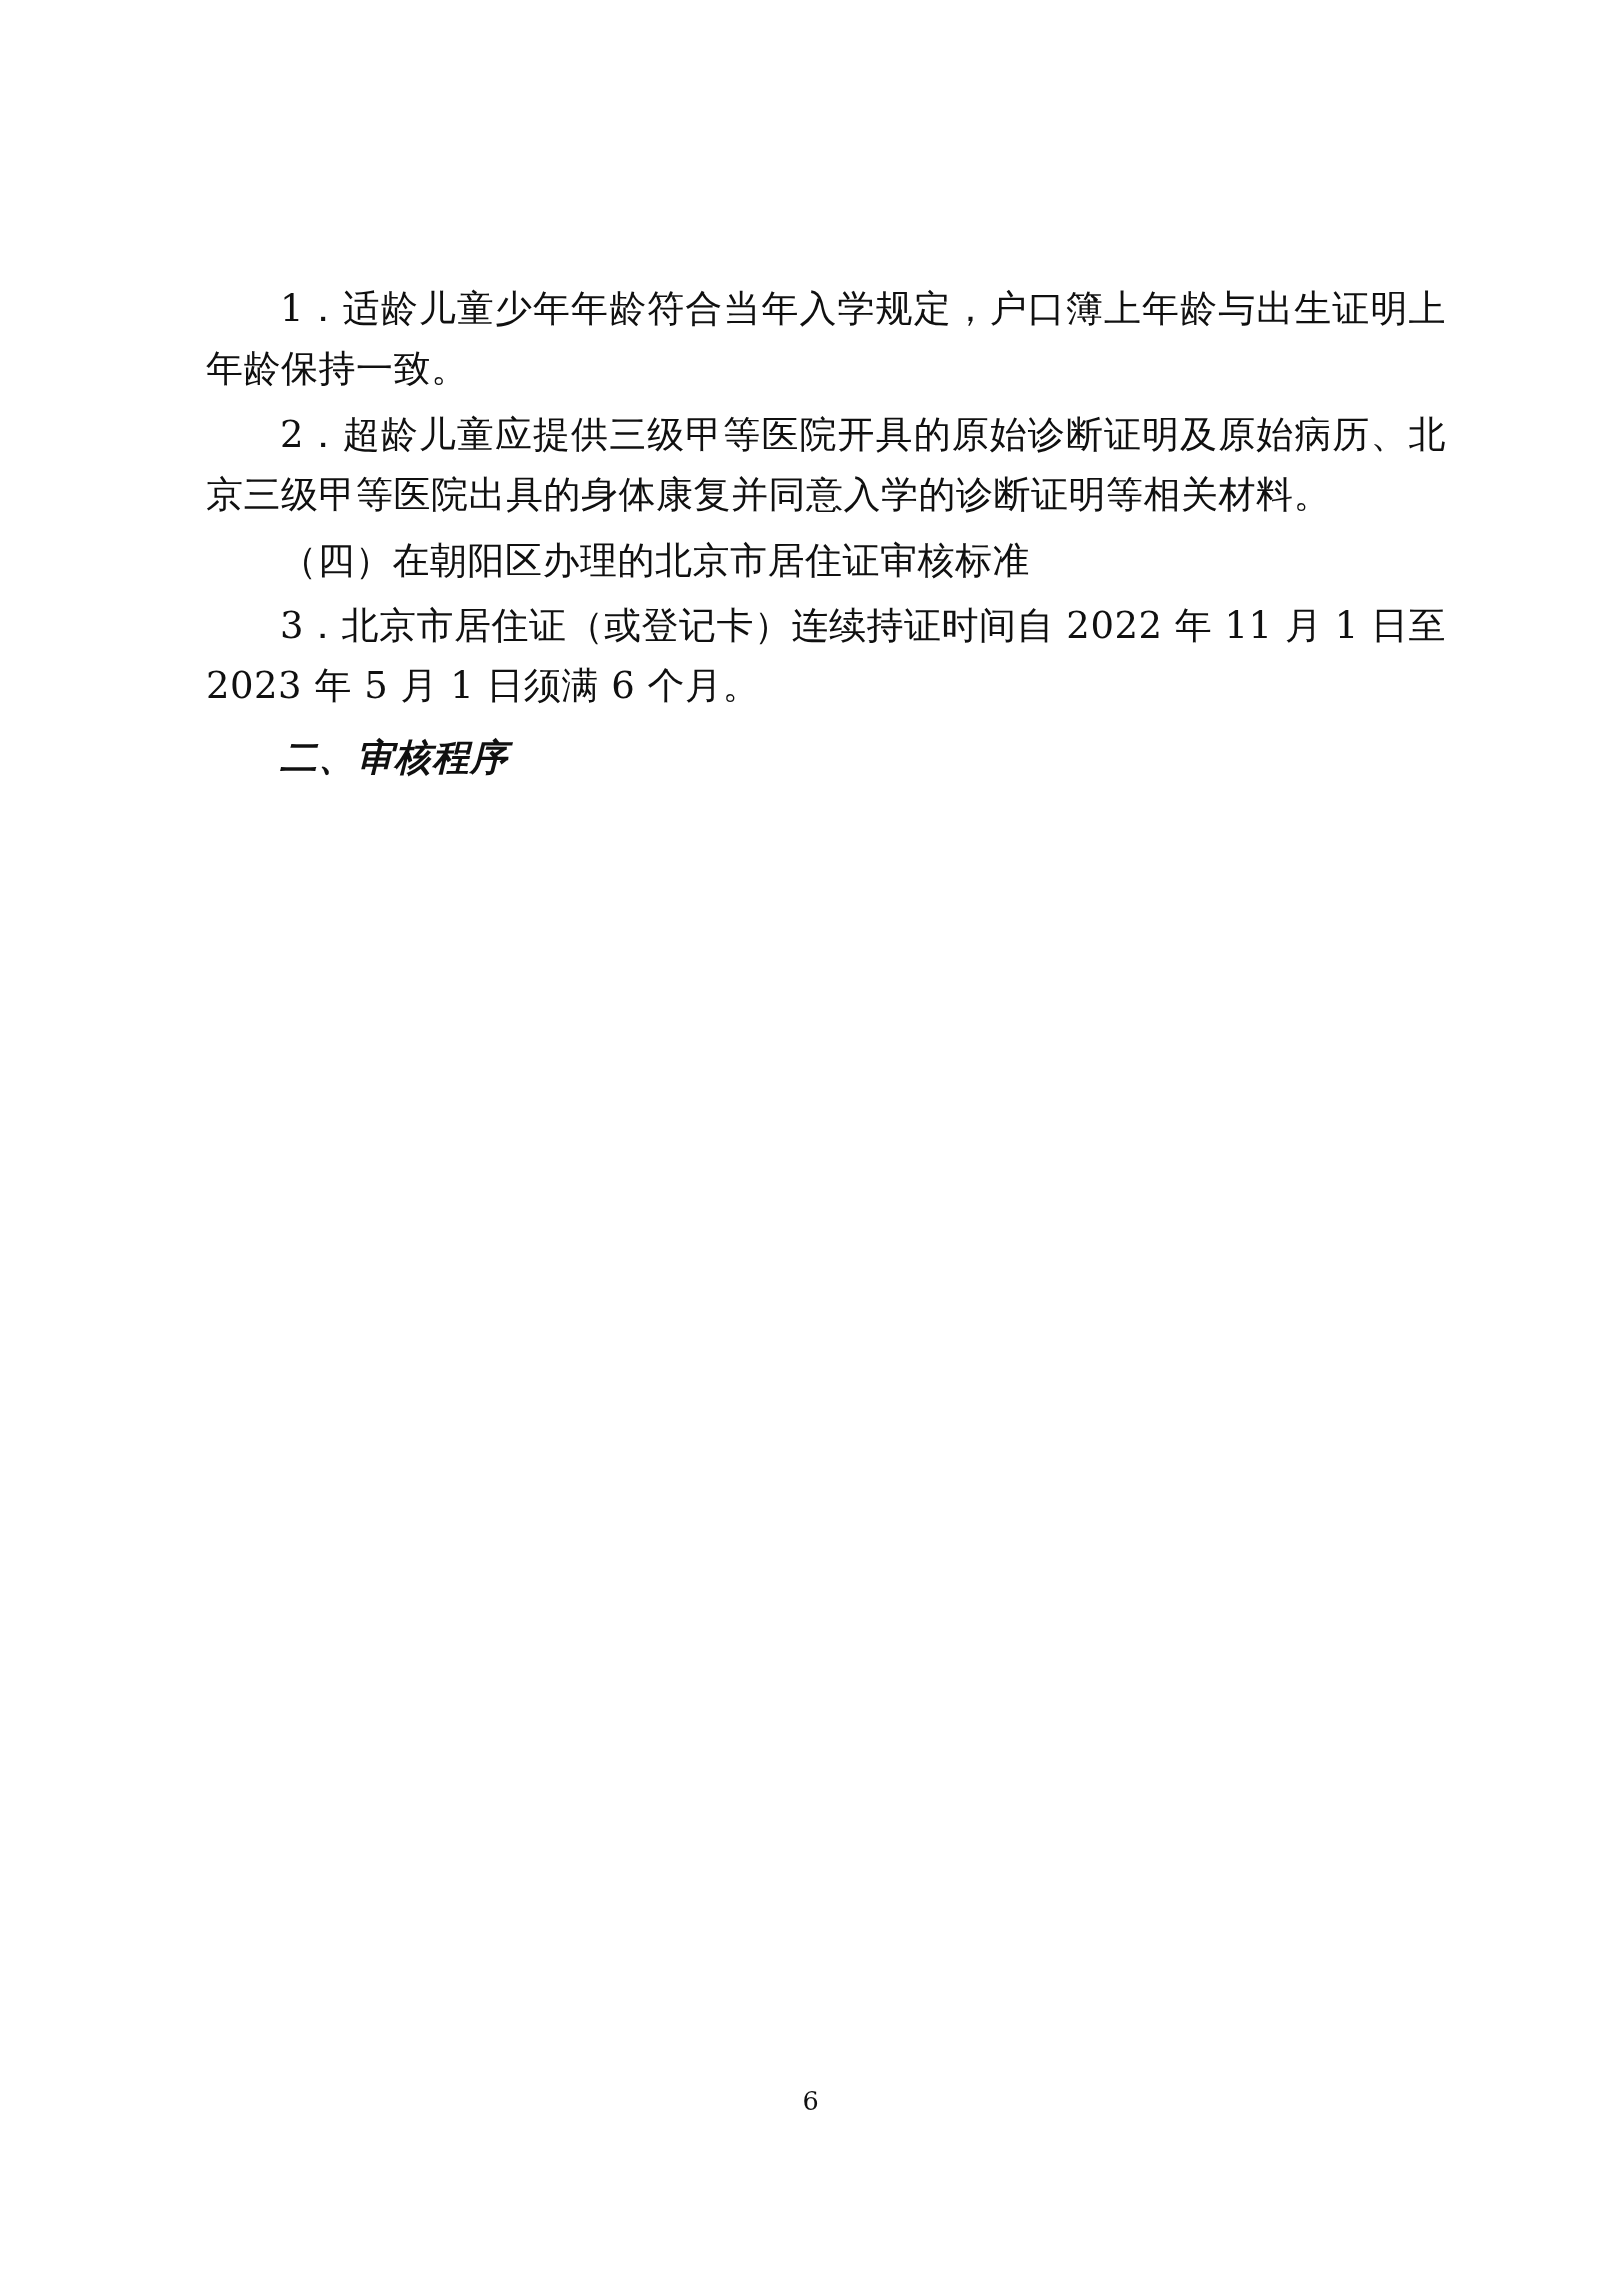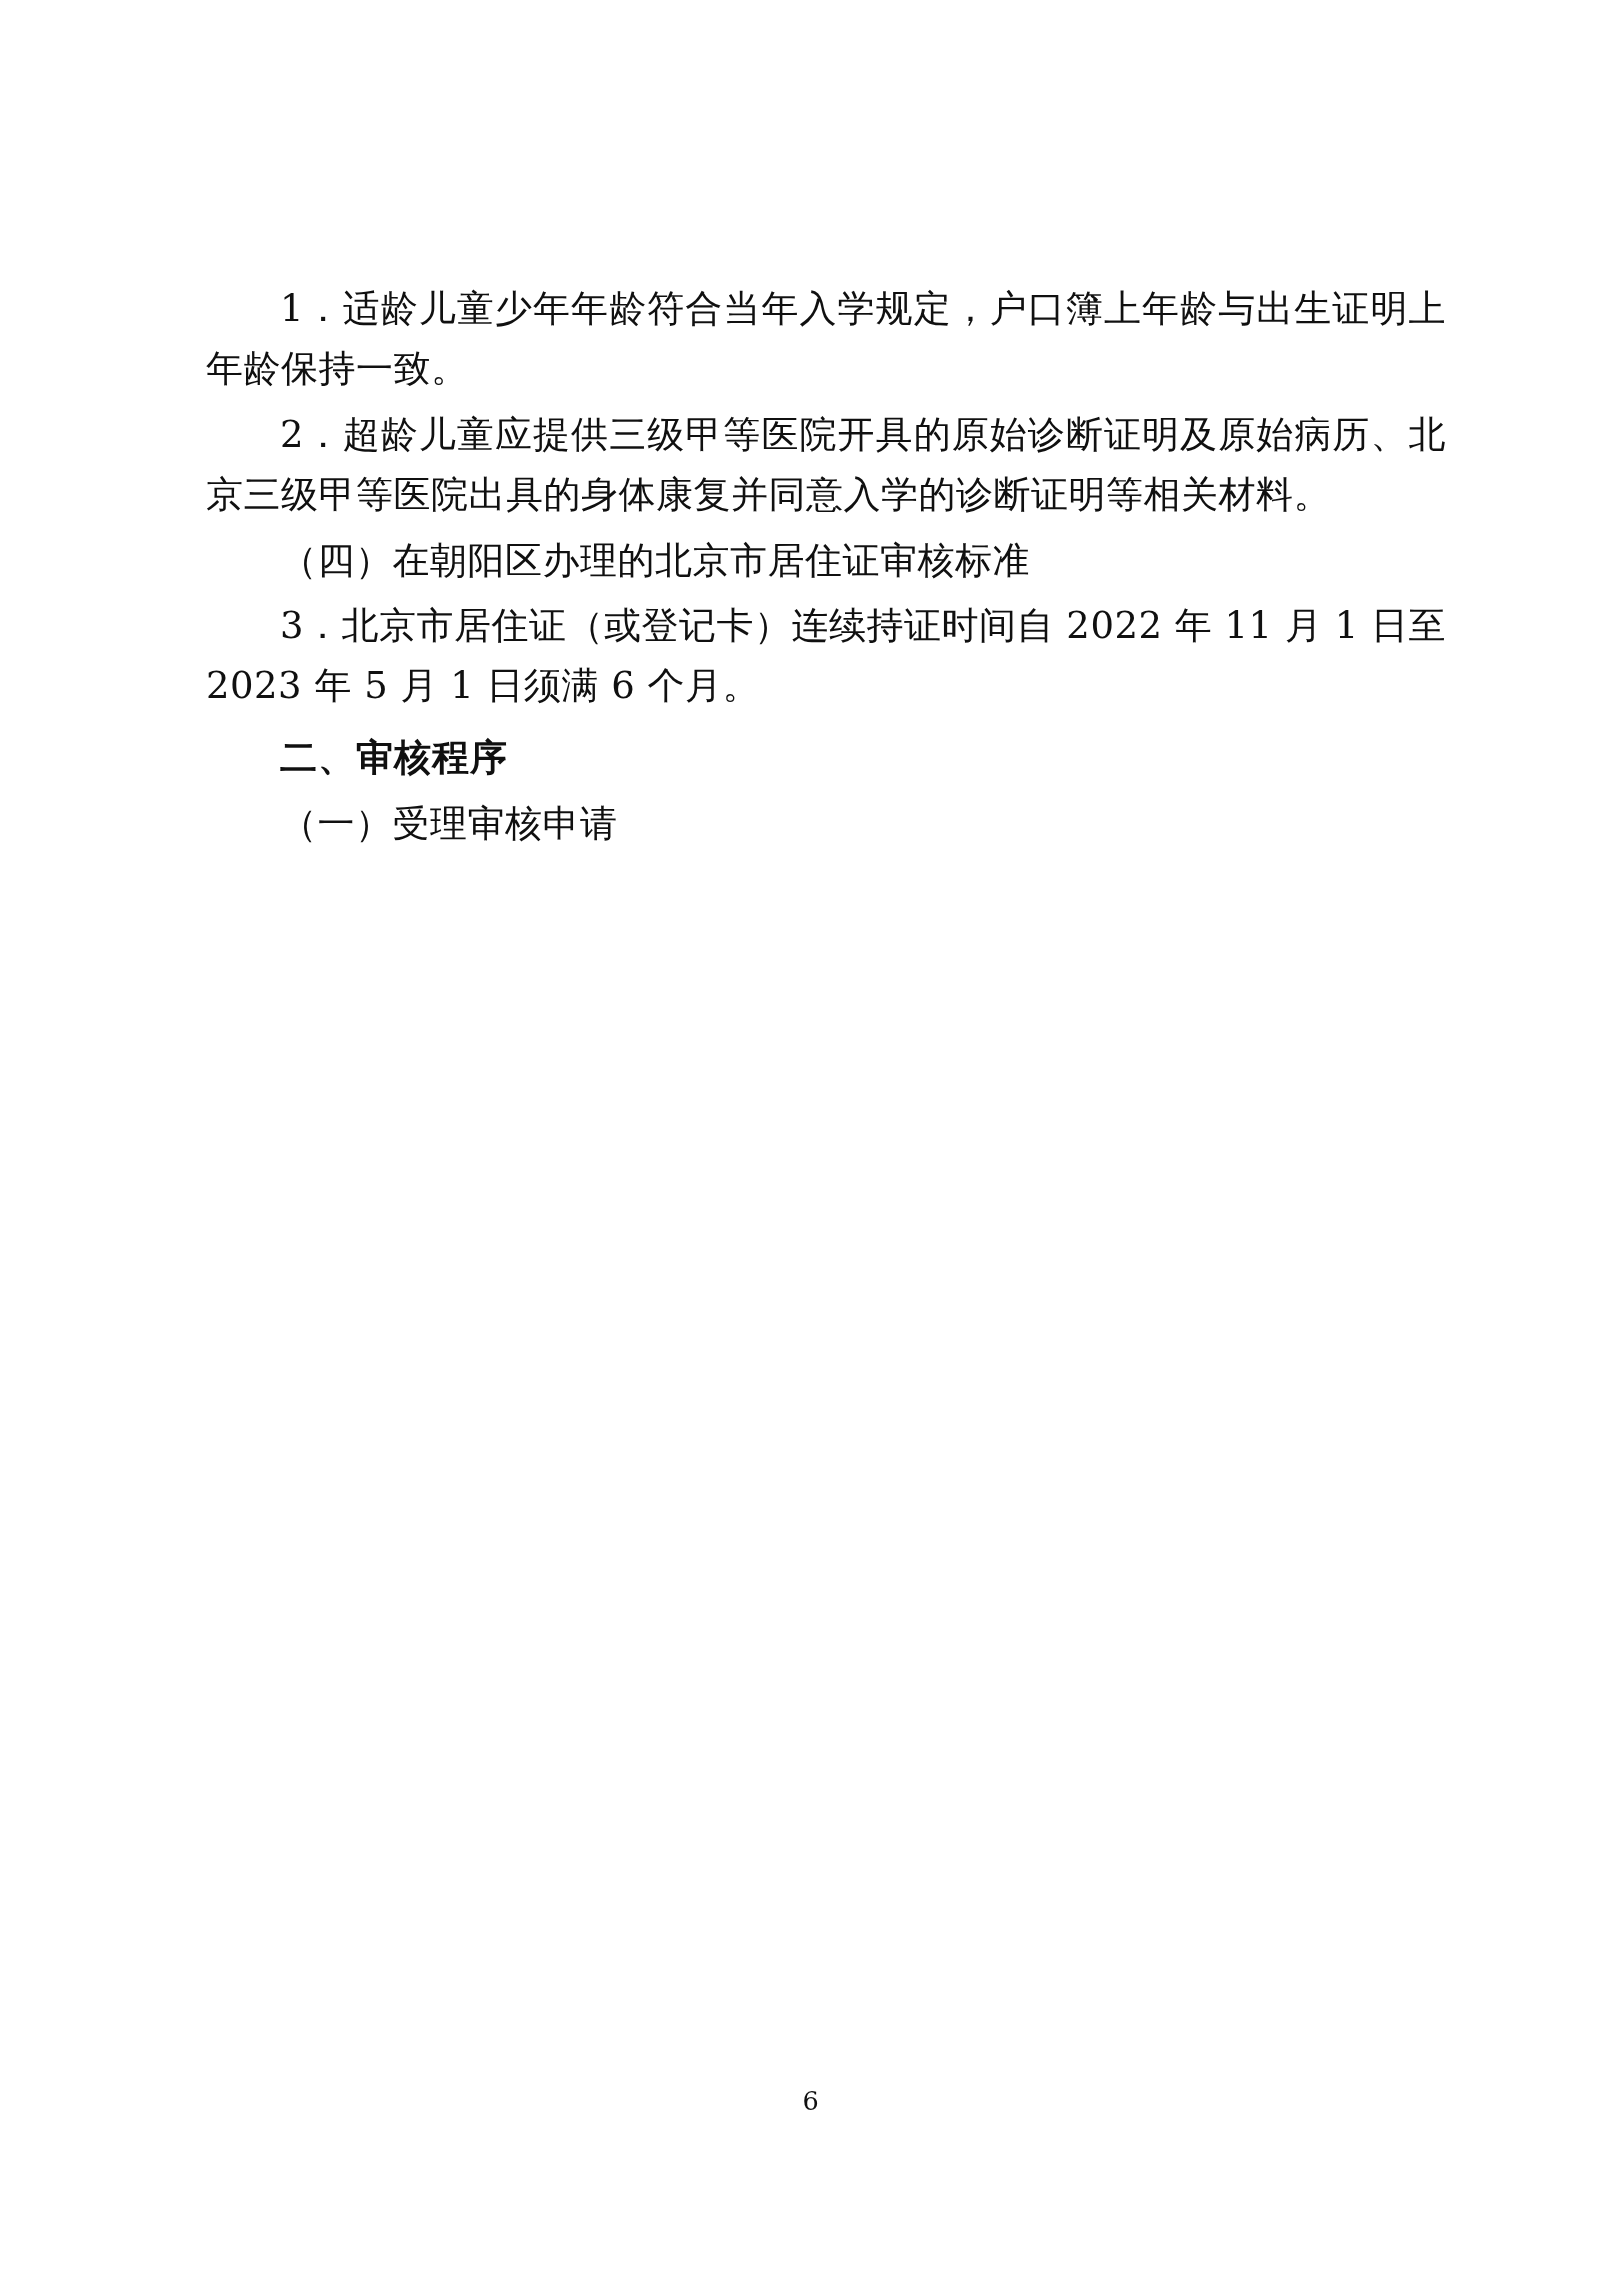--- a/index.html
+++ b/index.html
@@ -37,20 +37,21 @@
     text-indent: 74px;
   }
   .heading {
     font-family: "DejaVu Sans", "Liberation Sans", sans-serif;
     font-weight: bold;
     font-size: 37px;
     line-height: 1.62;
     margin: 11.8px 0 5.9px 0;
     text-indent: 74px;
     letter-spacing: 1px;
+    font-style: italic;
   }
   .pagenum {
     position: absolute;
     left: 0;
     right: 0;
     top: 2086px;
     text-align: center;
     font-size: 25.5px;
     font-family: "DejaVu Serif", "Liberation Serif", serif;
     color: #101010;
@@ -67,20 +68,19 @@
     <p class="indent">2．超龄儿童应提供三级甲等医院开具的原始诊断证明及原始病历、北京三级甲等医院出具的身体康复并同意入学的诊断证明等相关材料。</p>
 
     <p class="indent">（四）在朝阳区办理的北京市居住证审核标准</p>
 
 
 
     <p class="indent">3．北京市居住证（或登记卡）连续持证时间自 2022 年 11 月 1 日至 2023 年 5 月 1 日须满 6 个月。</p>
 
     <p class="heading">二、审核程序</p>
 
-    <p class="indent">（一）受理审核申请</p>
 
 
   </div>
 
   <div class="pagenum">6</div>
 </div>
 
 
 </body></html>

